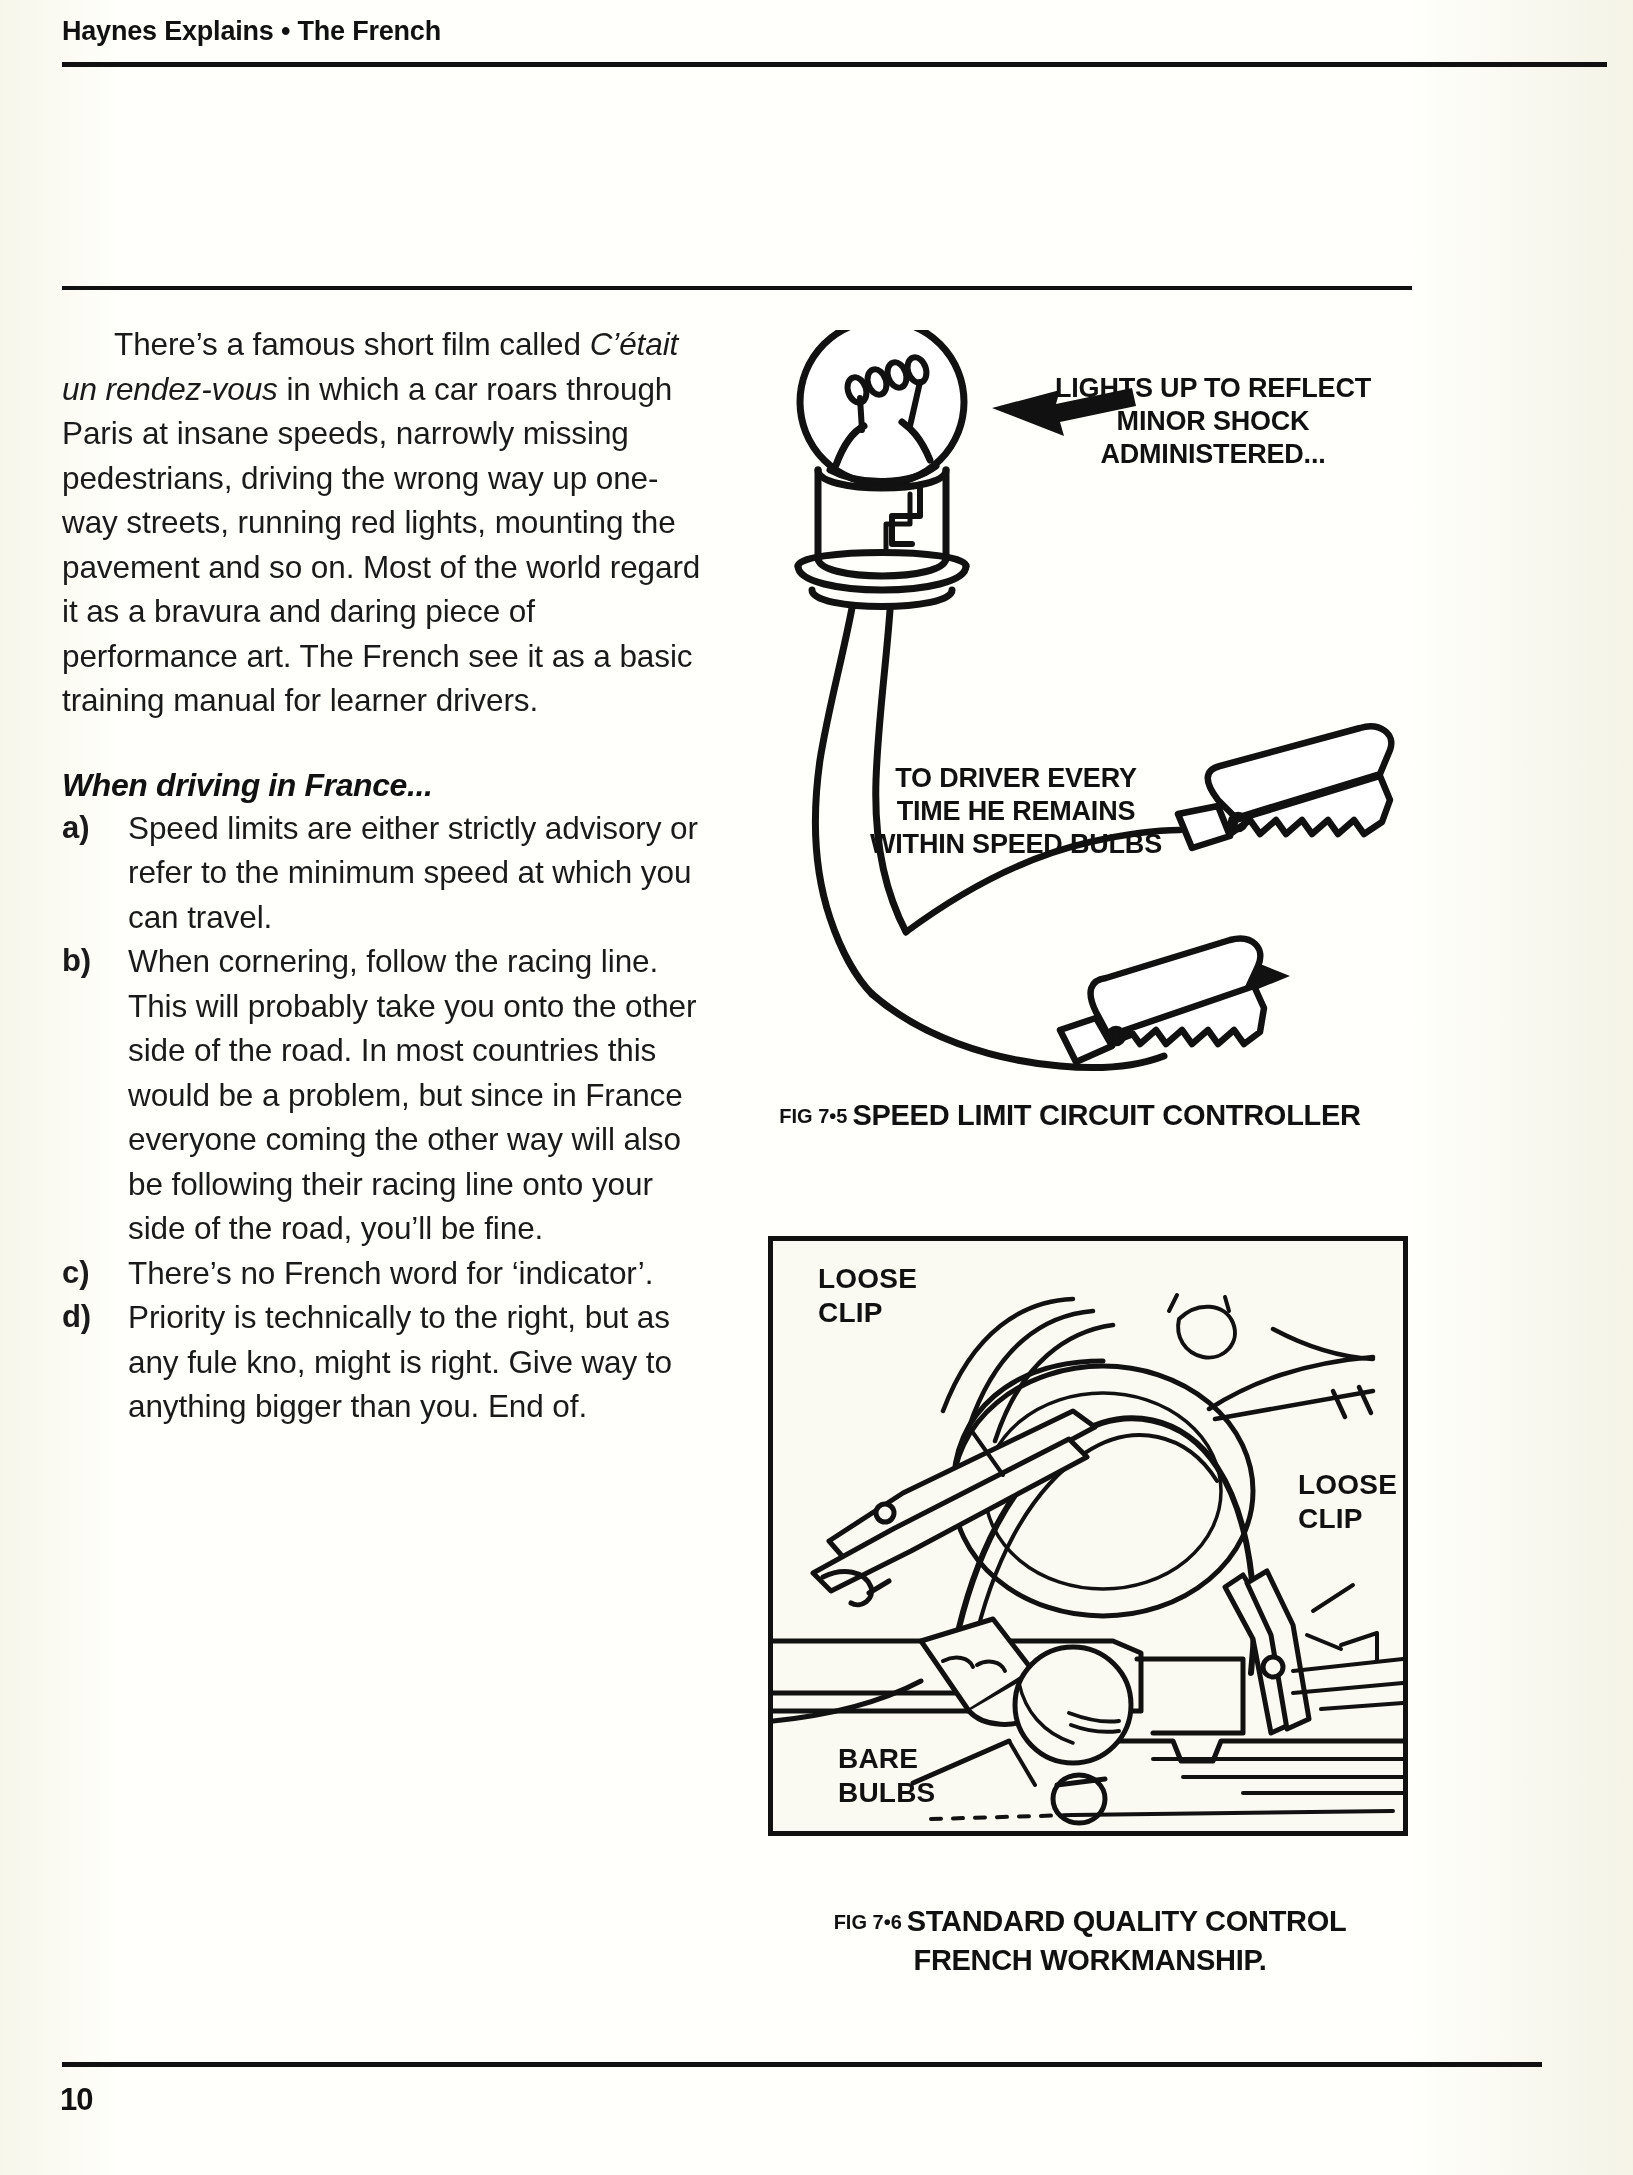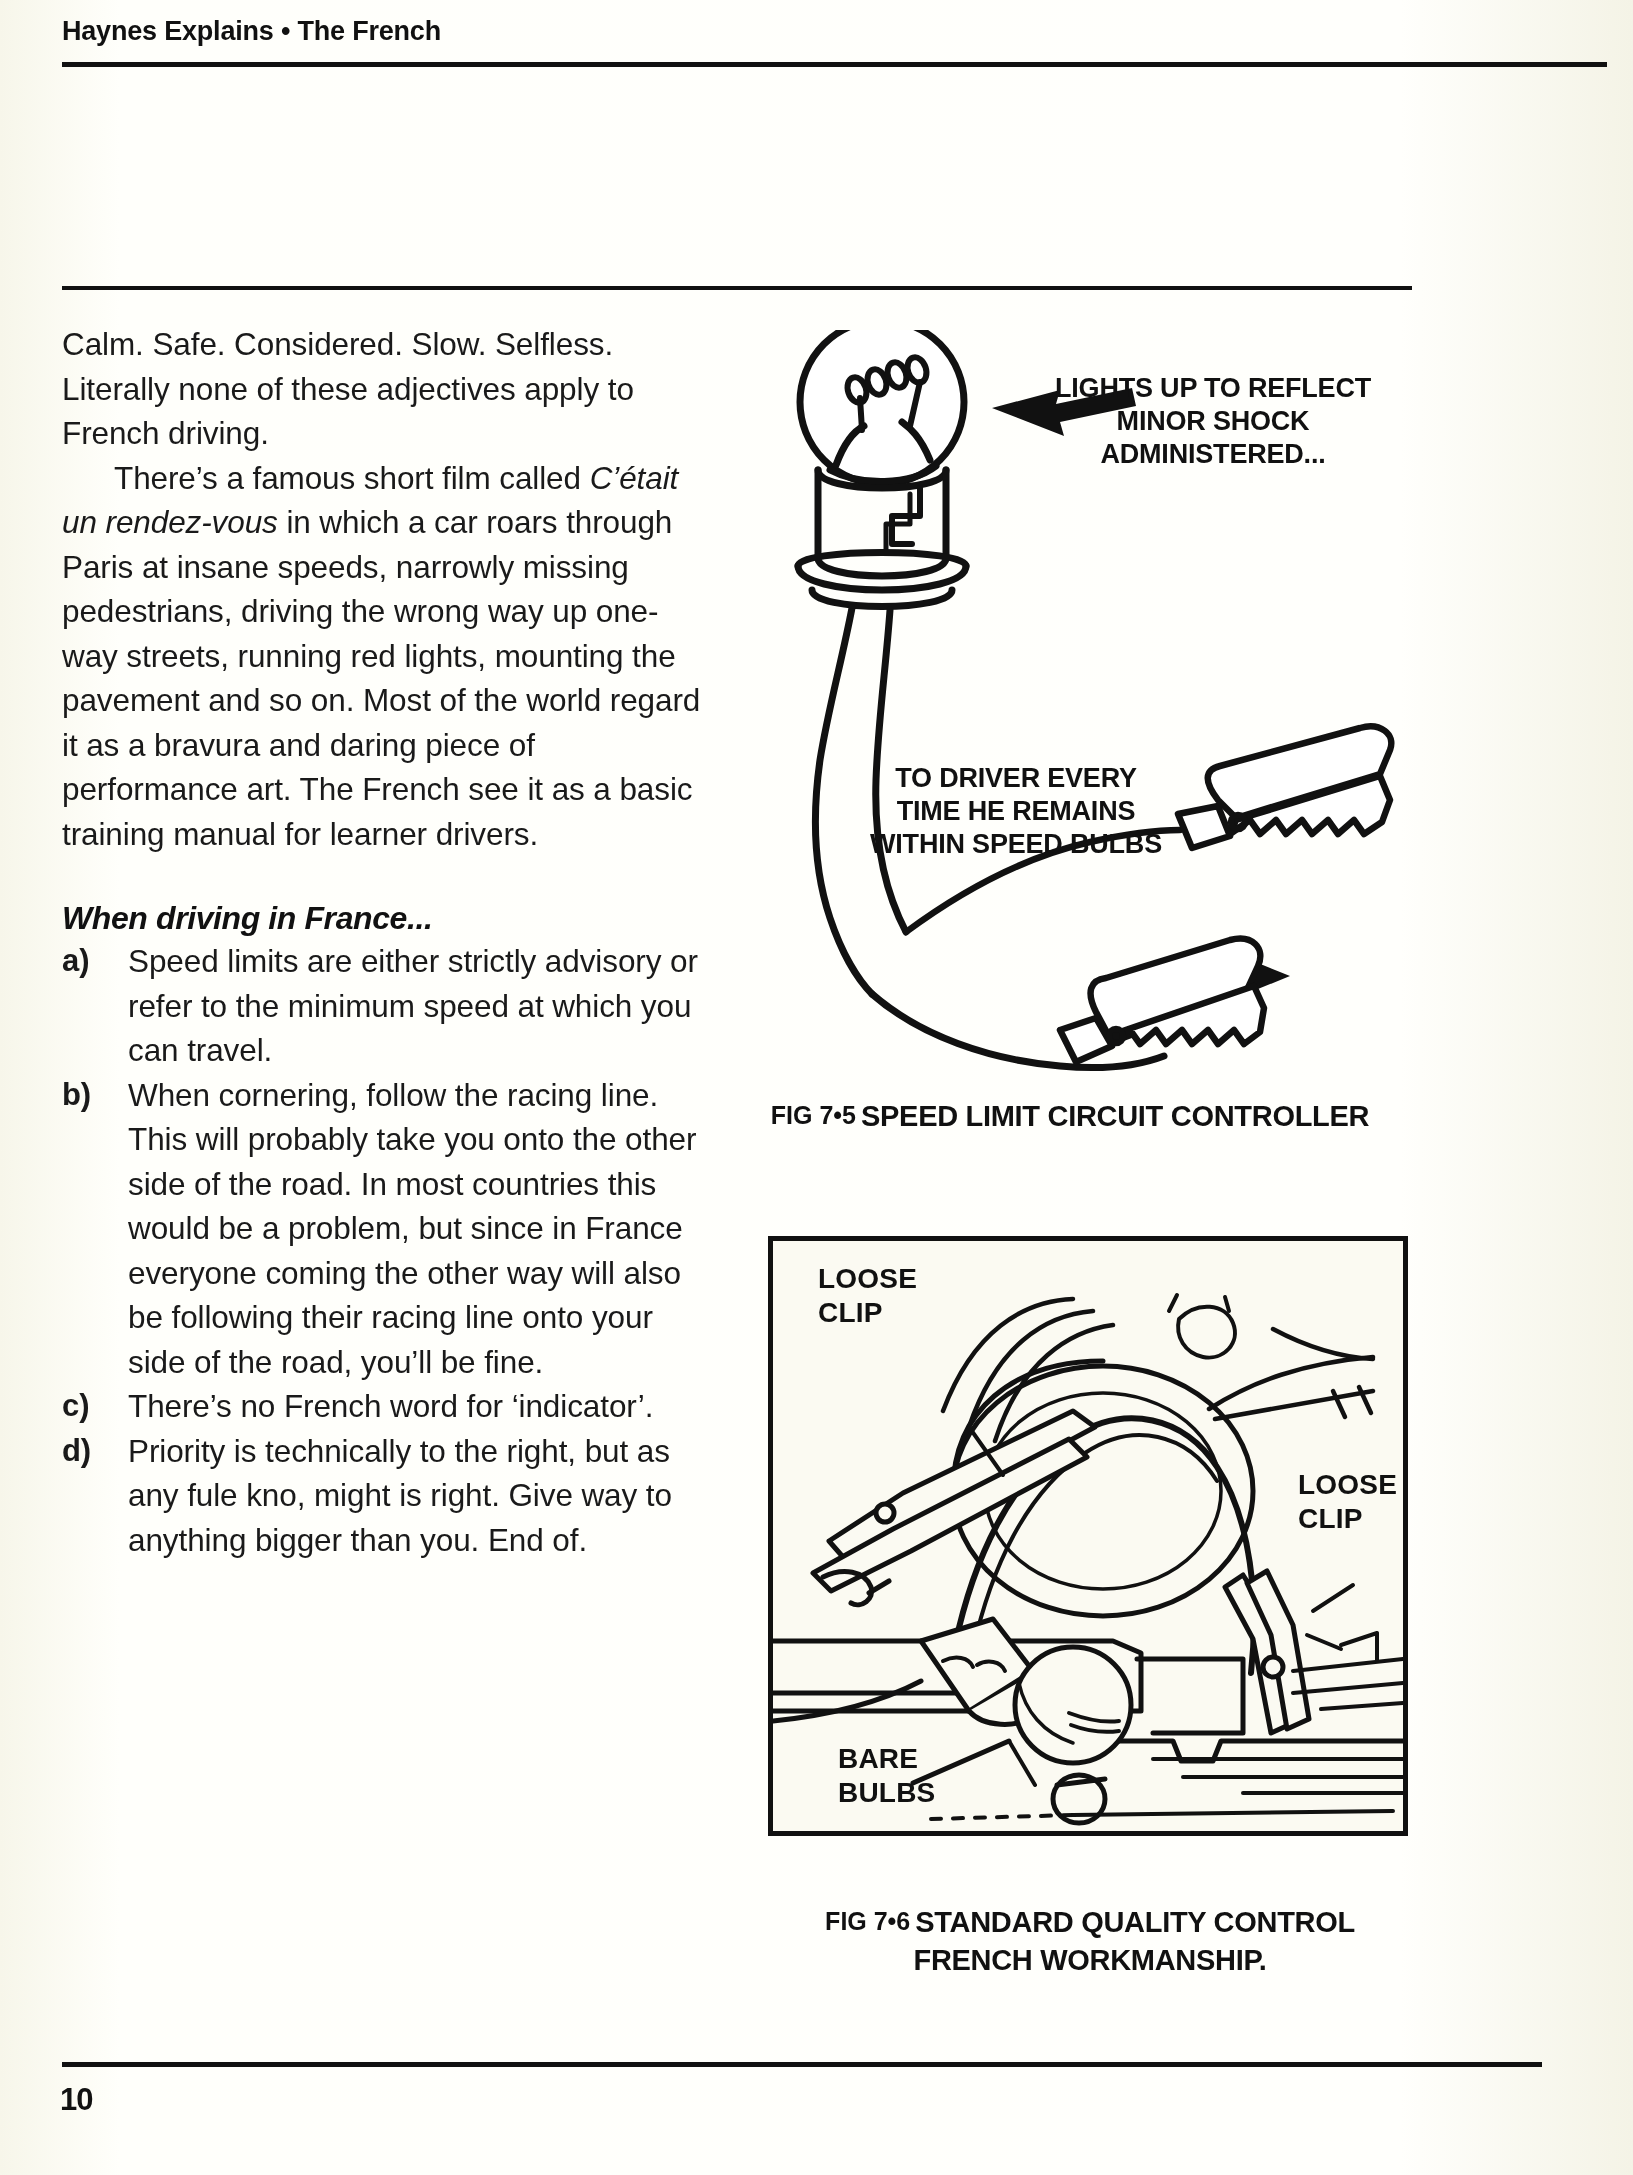--- a/index.html
+++ b/index.html
@@ -109,21 +109,21 @@
   }
   .fig-caption {
     font-weight: bold;
     font-size: 29px;
     text-align: center;
     color: #111;
     letter-spacing: -0.3px;
     line-height: 38px;
   }
   .fig-caption .figno {
-    font-size: 25px;
+    font-size: 20px;
     letter-spacing: 0;
     vertical-align: 2px;
     margin-right: 5px;
   }
   .annot {
     position: absolute;
     font-weight: bold;
     font-size: 27px;
     line-height: 33px;
     color: #111;
@@ -169,21 +169,20 @@
 <div class="page">
   <div class="paper-tint"></div>
 
   <div class="running-head">Haynes Explains • The French</div>
   <div class="rule-top"></div>
 
   <div class="rule-under-title"></div>
 
   <div class="col-left">
 
-    <p class="body-p">Calm. Safe. Considered. Slow. Selfless. Literally none of these adjectives apply to French driving.</p>
 
     <p class="body-p"><span class="indent"></span><span>There’s a famous short film called </span><em>C’était un rendez-vous</em><span> in which a car roars through Paris at insane speeds, narrowly missing pedestrians, driving the wrong way up one-way streets, running red lights, mounting the pavement and so on. Most of the world regard it as a bravura and daring piece of performance art. The French see it as a basic training manual for learner drivers.</span></p>
 
     <div class="subhead">When driving in France...</div>
 
     <ol class="lettered">
       <li>
         <span class="marker">a)</span>
         <span>Speed limits are either strictly advisory or refer to the minimum speed at which you can travel.</span>
       </li>

